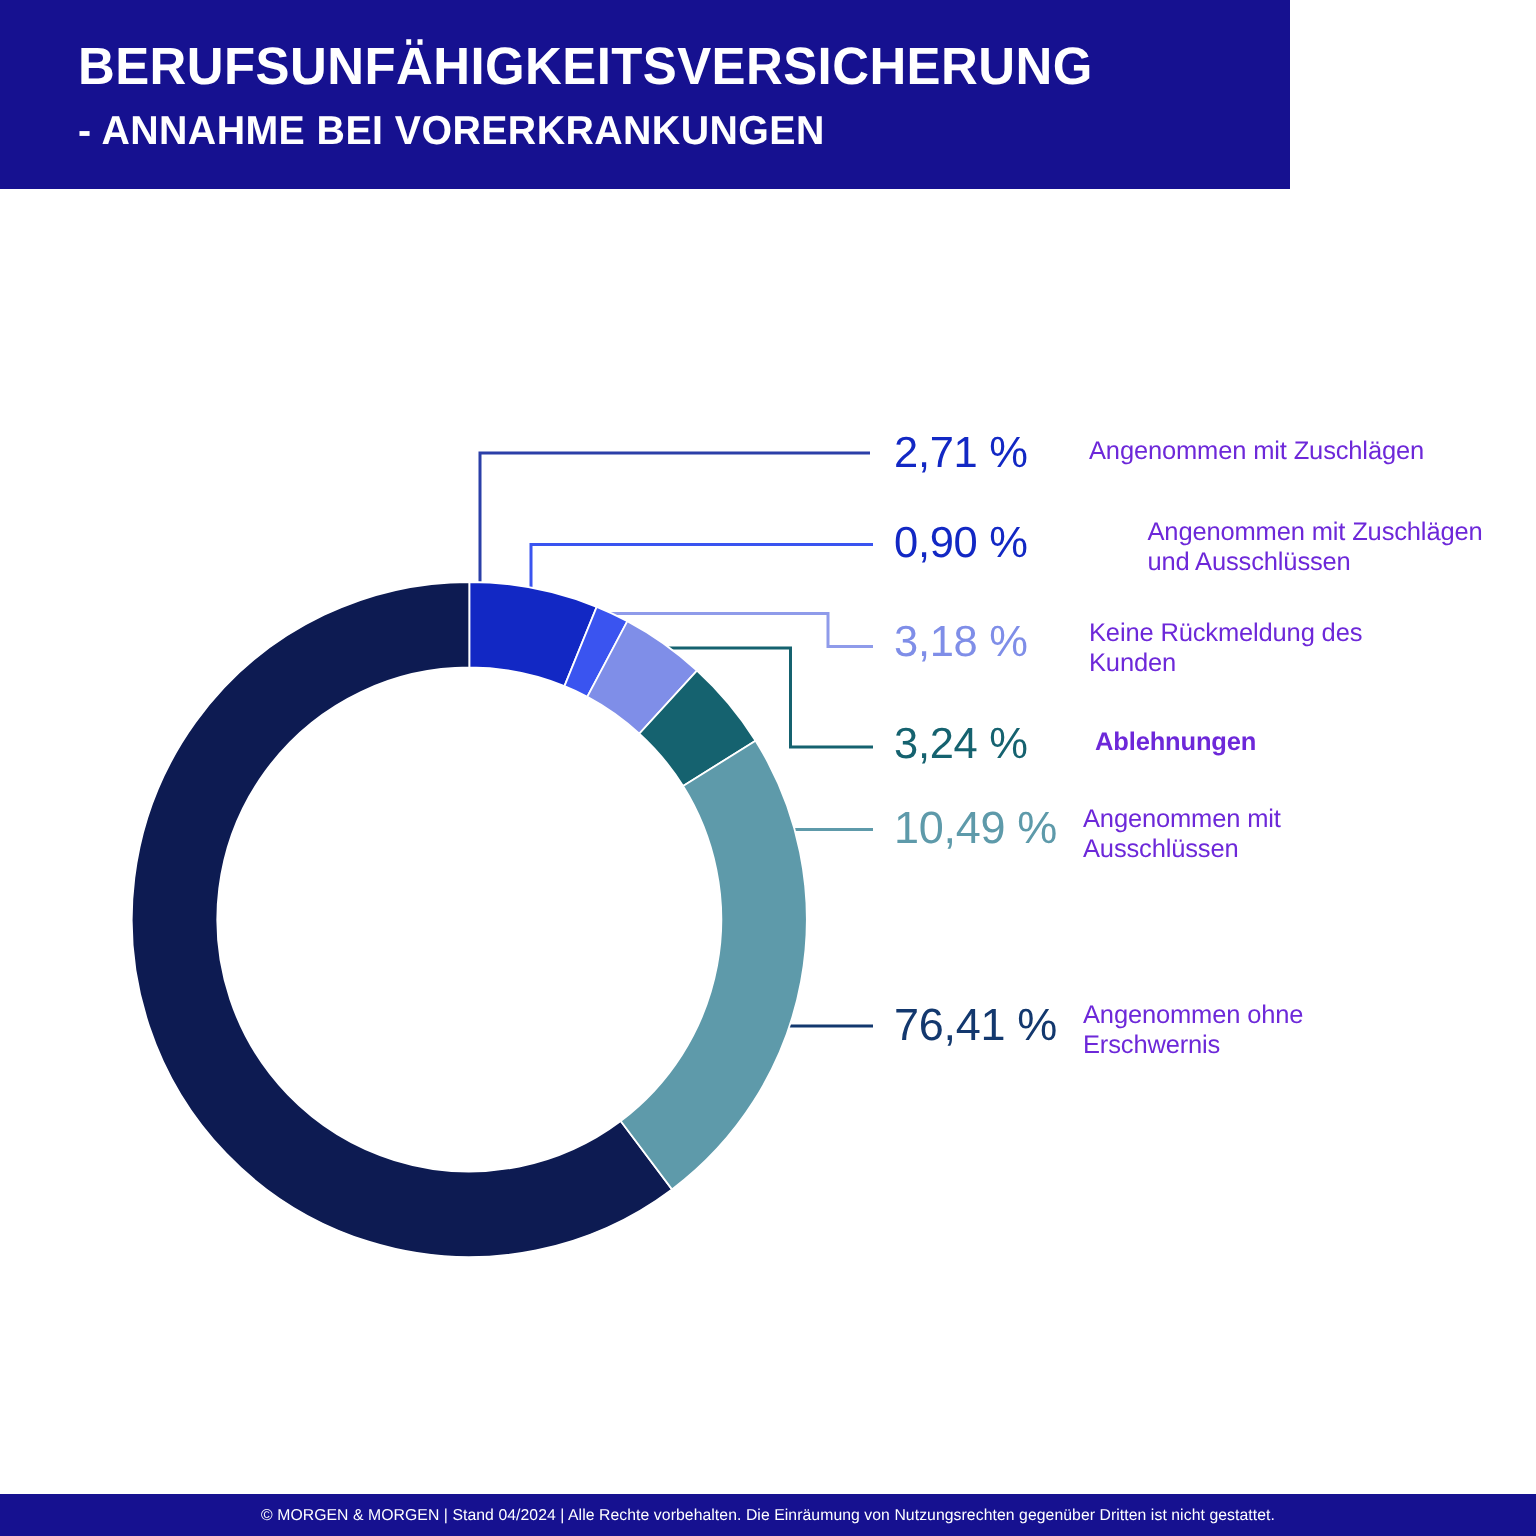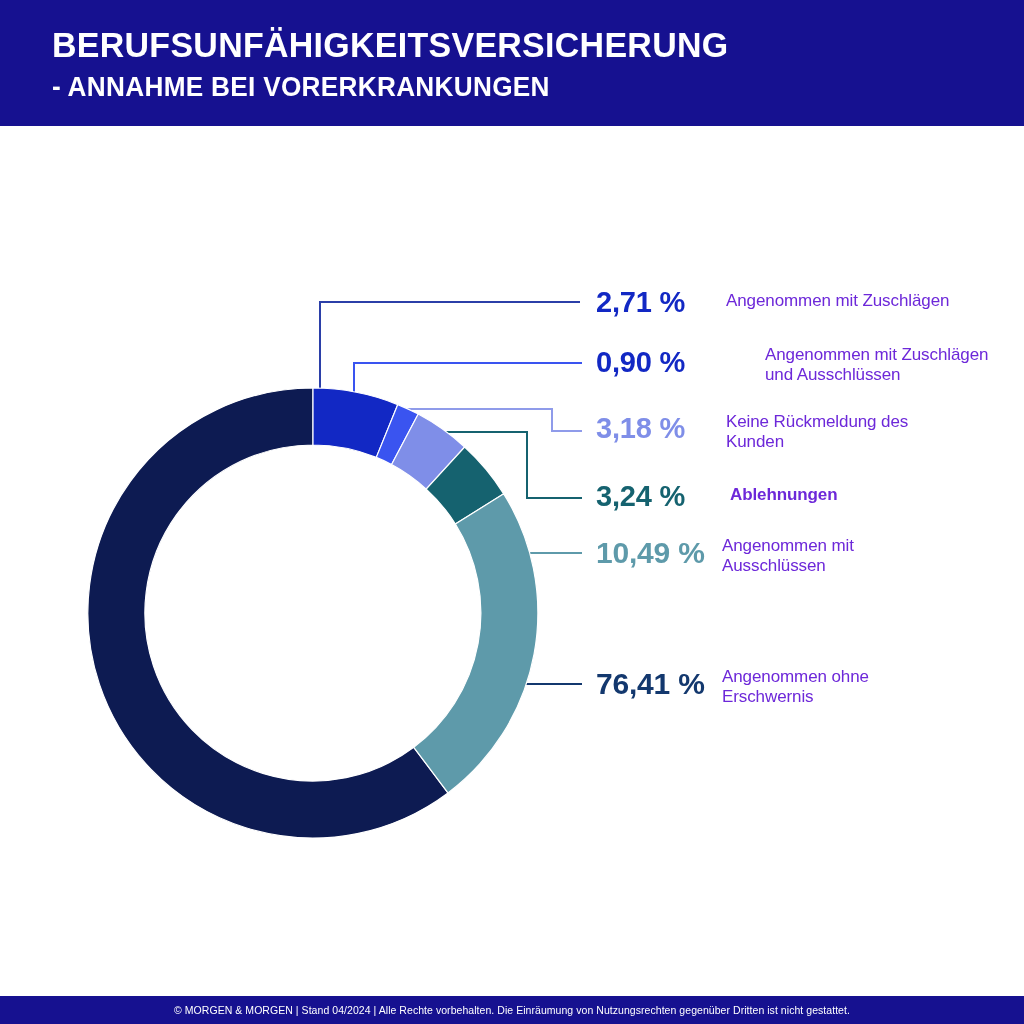--- a/index.html
+++ b/index.html
@@ -7,21 +7,21 @@
     width:1024px;height:1024px;
     background:#ffffff;
     font-family:"Liberation Sans", sans-serif;
     overflow:hidden;
     position:relative;
   }
   #canvas{position:relative;width:1024px;height:1024px;}
 
   
   .header{
-    position:absolute;left:0;top:0;width:1024px;height:126px;
+    position:absolute;left:0;top:0;width:860px;height:126px;
     background:#161190;
   }
   .header .title{
     position:absolute;left:52px;top:26px;
     color:#ffffff;
     font-size:35px;
     font-weight:bold;
     letter-spacing:0.3px;
     font-stretch:condensed;
     transform:scaleX(0.97);
@@ -53,21 +53,21 @@
   }
 
   
   .chart-area{position:absolute;left:0;top:126px;width:1024px;height:870px;}
   svg.donut{position:absolute;left:0;top:0;}
 
   
   .legend{position:absolute;left:0;top:0;width:1024px;height:1024px;pointer-events:none;}
   .legend-row{position:absolute;display:flex;align-items:flex-start;}
   .pct{
-    font-size:29px;font-weight:bold;letter-spacing:-0.2px;
+    font-size:29px;font-weight:normal;letter-spacing:-0.2px;
     white-space:nowrap;line-height:1;
   }
   .pct.big{font-size:30px;}
   .lab{
     font-size:17px;color:#6d28d9;line-height:1.2;
     white-space:pre-line;font-weight:400;
     letter-spacing:-0.1px;
   }
 </style>
 </head>

